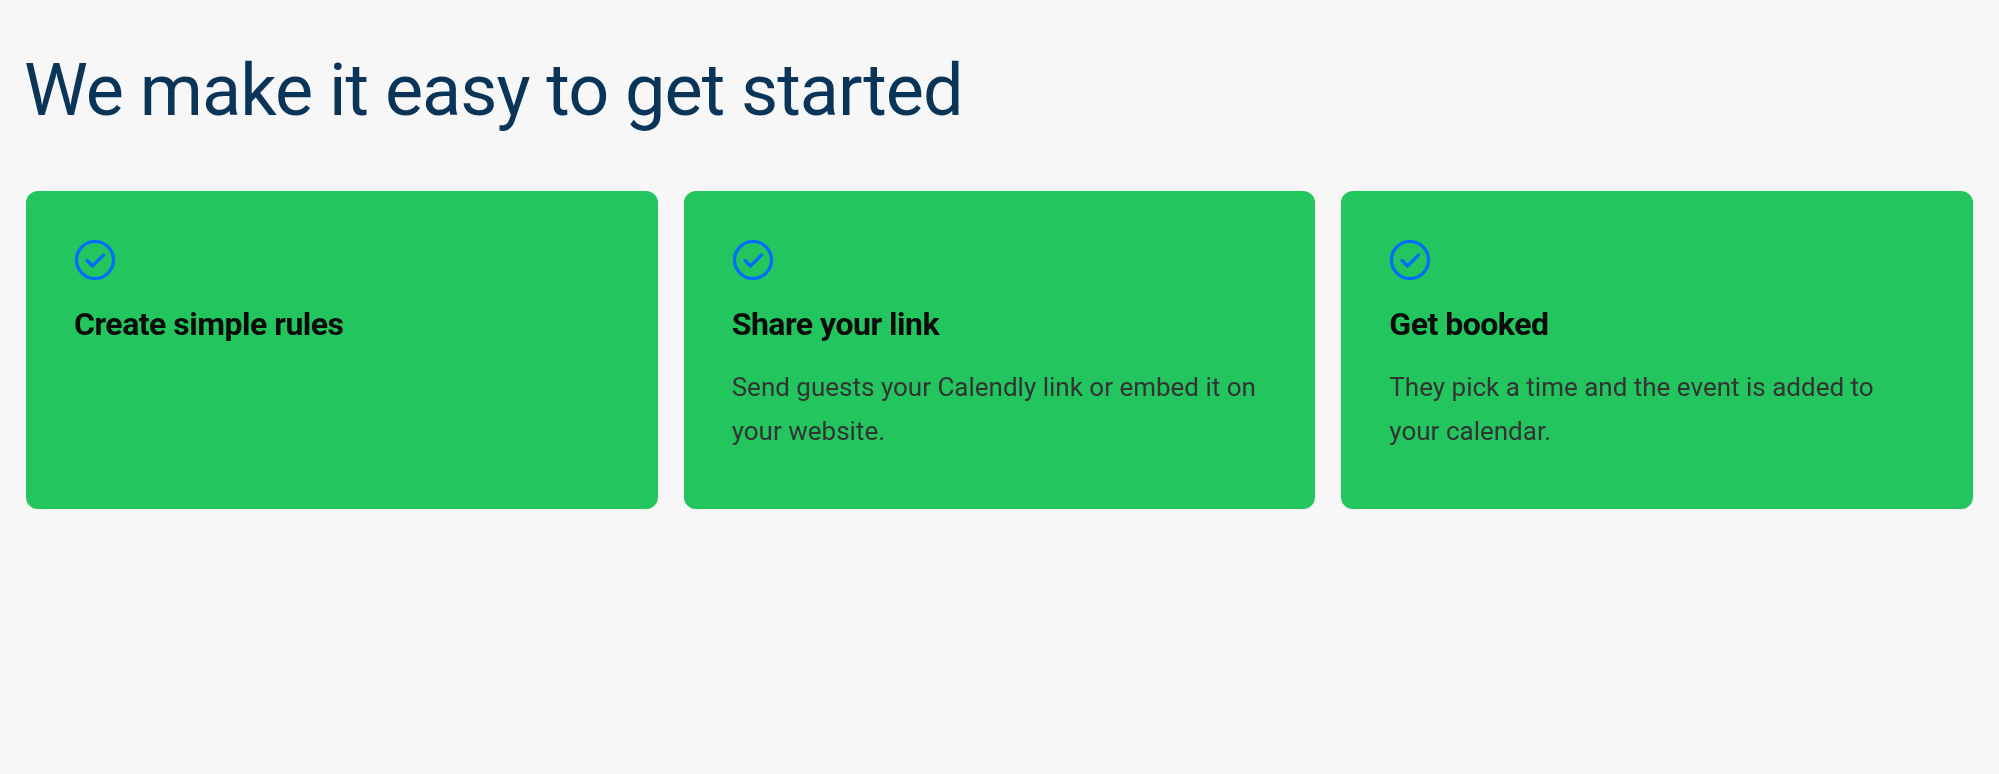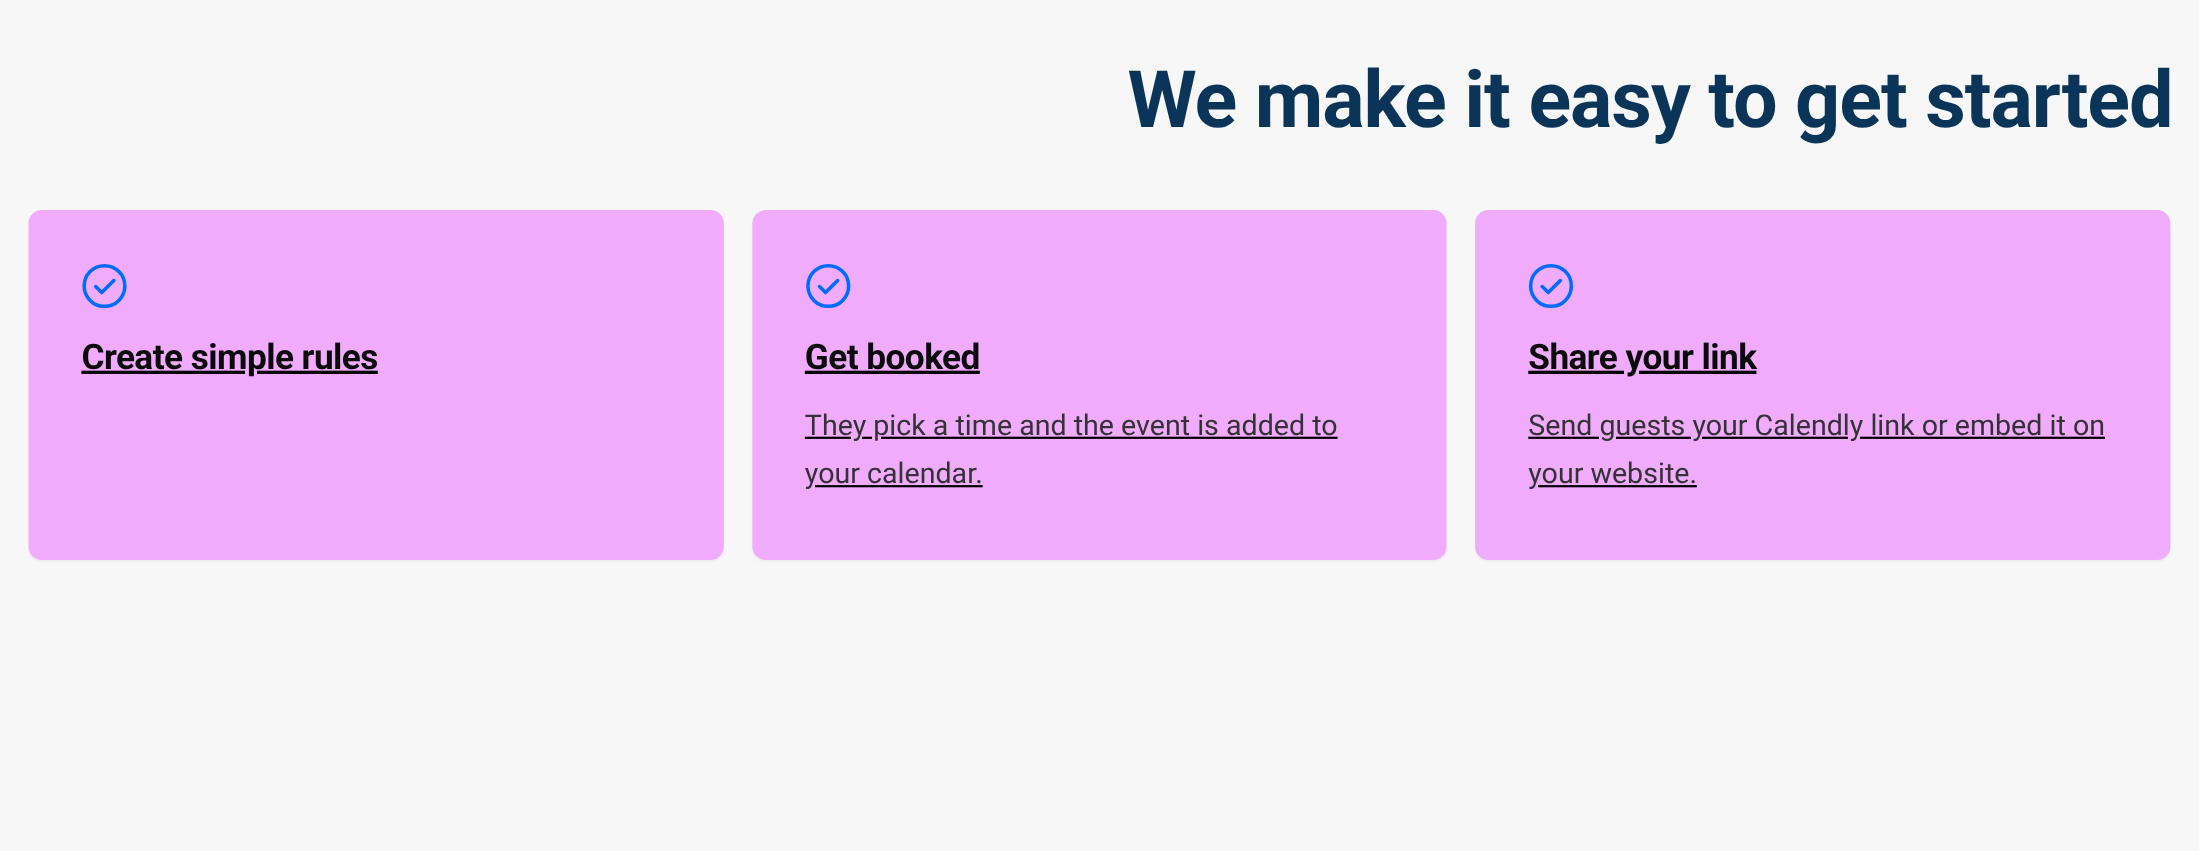--- a/index.html
+++ b/index.html
@@ -12,41 +12,40 @@
       background-color: #f7f7f7;
       width: 1999px;
       height: 774px;
       padding: 0;
     }
     .container {
       width: 100%;
       padding: 48px 24px 0 24px;
     }
     .heading {
-      text-align: right;
+      text-align: left;
       font-size: 72px;
-      font-weight: 700;
+      font-weight: 400;
       color: #0b3558;
       letter-spacing: -1px;
       margin-bottom: 58px;
     }
     .cards {
       display: flex;
       gap: 26px;
       justify-content: center;
       padding: 0 2px;
     }
     .card {
-      background: #f0abfc;
+      background: #22c55e;
       border-radius: 12px;
       padding: 48px 48px 56px 48px;
       flex: 1;
       max-width: 640px;
       box-shadow: 0 1px 2px rgba(0,0,0,0.04);
-      text-decoration: underline;
     }
     .icon-wrap {
       margin-bottom: 24px;
     }
     .check-icon {
       width: 42px;
       height: 42px;
       display: block;
     }
     .card-title {
@@ -81,29 +80,29 @@
       <h2 class="card-title">Create simple rules</h2>
     </div>
 
     <div class="card">
       <div class="icon-wrap">
         <svg class="check-icon" viewBox="0 0 42 42" fill="none">
           <circle cx="21" cy="21" r="18.5" stroke="#006bff" stroke-width="3.2"></circle>
           <path d="M13 21.5 L18.5 27 L29.5 16" stroke="#006bff" stroke-width="3.2" stroke-linecap="round" stroke-linejoin="round" fill="none"></path>
         </svg>
       </div>
-      <h2 class="card-title">Get booked</h2>
-      <p class="card-desc">They pick a time and the event is added to your calendar.</p>
+      <h2 class="card-title">Share your link</h2>
+      <p class="card-desc">Send guests your Calendly link or embed it on your website.</p>
     </div>
 
     <div class="card">
       <div class="icon-wrap">
         <svg class="check-icon" viewBox="0 0 42 42" fill="none">
           <circle cx="21" cy="21" r="18.5" stroke="#006bff" stroke-width="3.2"></circle>
           <path d="M13 21.5 L18.5 27 L29.5 16" stroke="#006bff" stroke-width="3.2" stroke-linecap="round" stroke-linejoin="round" fill="none"></path>
         </svg>
       </div>
-      <h2 class="card-title">Share your link</h2>
-      <p class="card-desc">Send guests your Calendly link or embed it on your website.</p>
+      <h2 class="card-title">Get booked</h2>
+      <p class="card-desc">They pick a time and the event is added to your calendar.</p>
     </div>
 
   </div>
 </div>
 
 </body></html>

